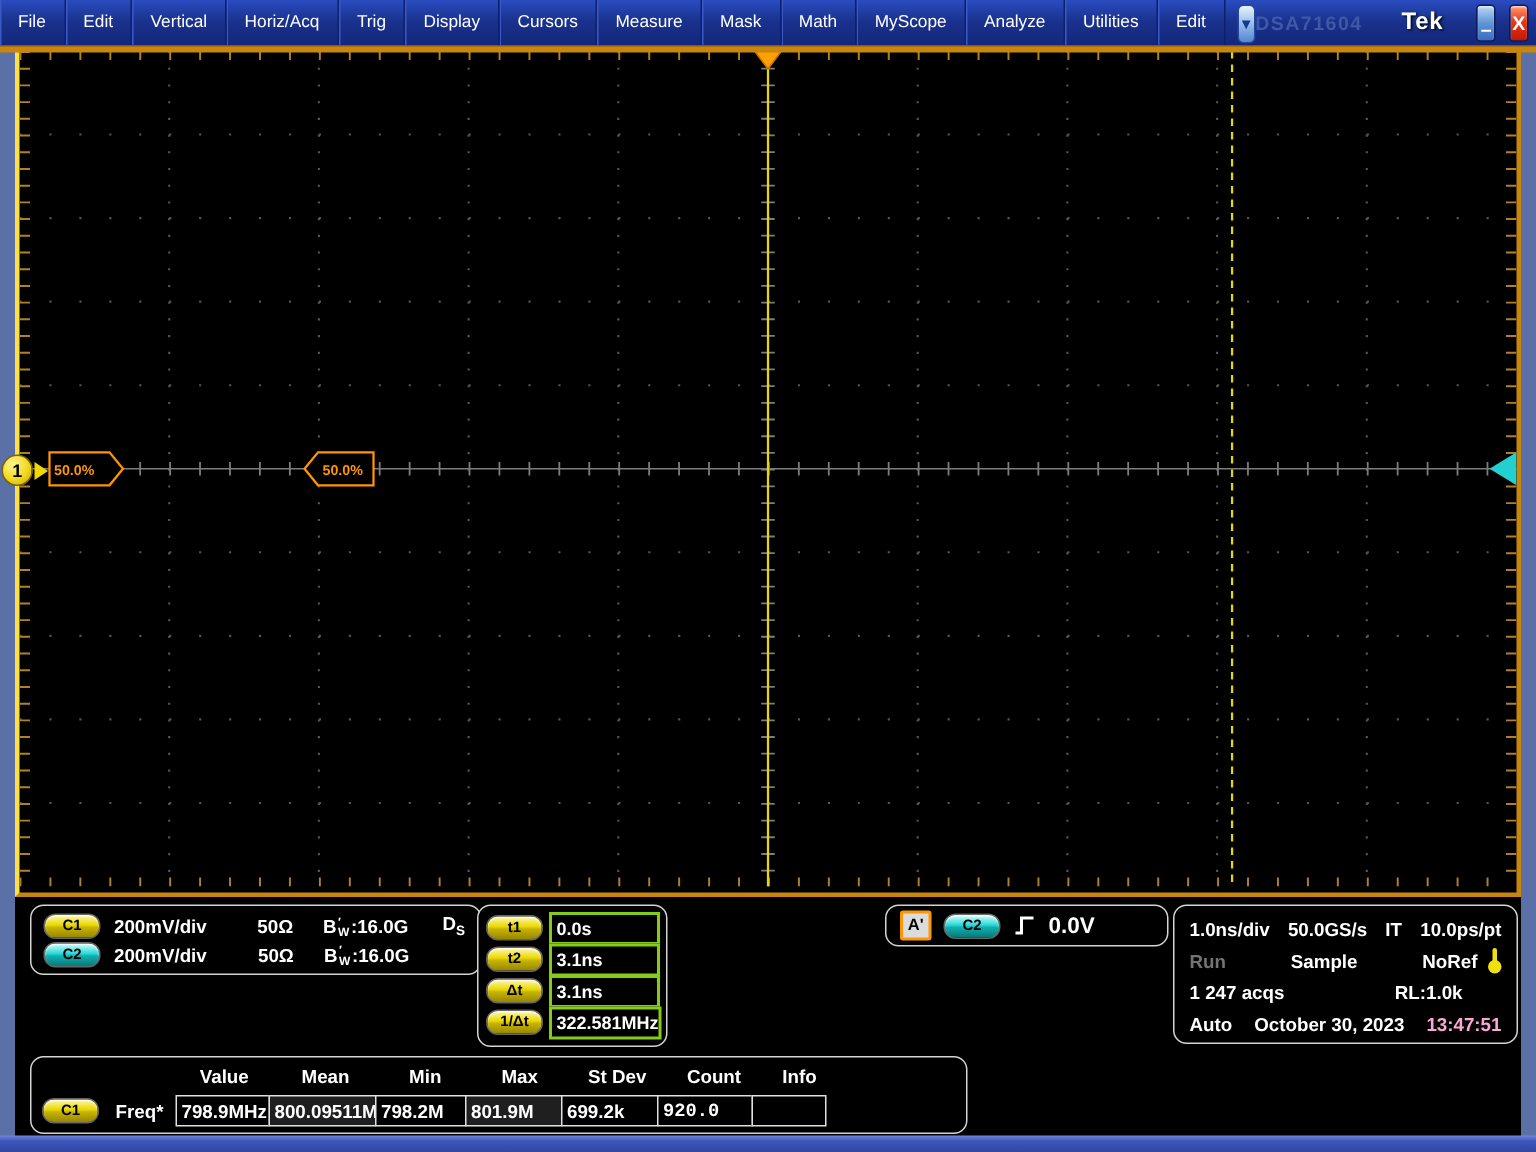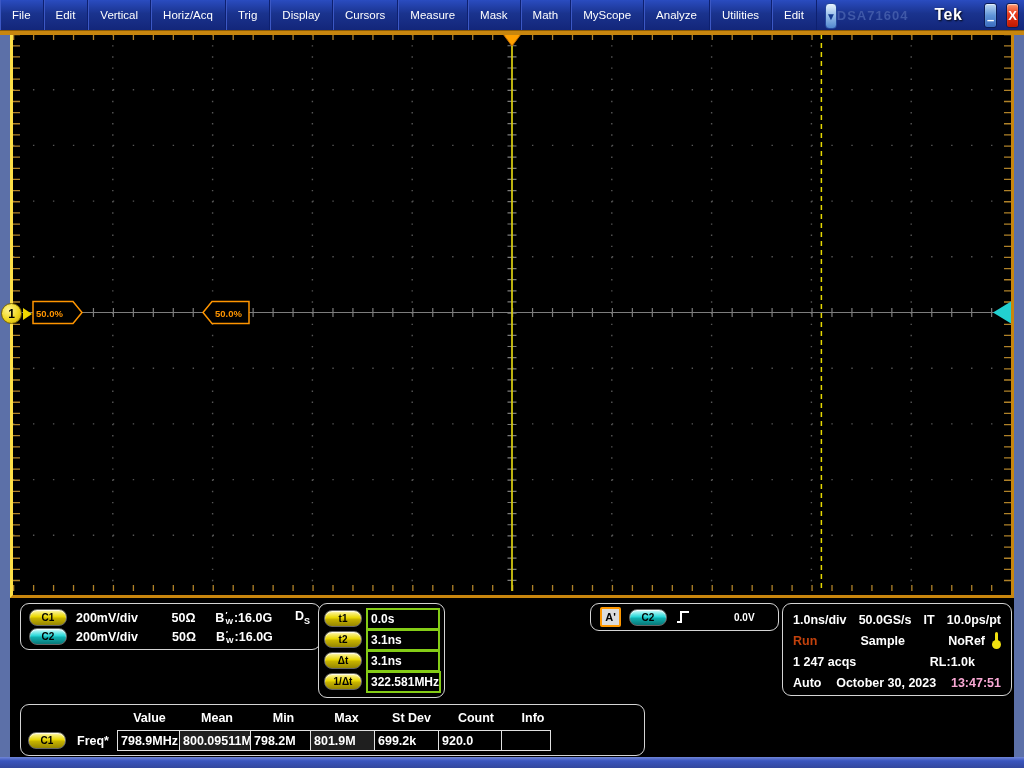--- a/index.html
+++ b/index.html
@@ -75,27 +75,27 @@
   .cur-row{display:flex;align-items:center;height:21px;}
   .cur-row .pill{margin-right:4px;}
   .cur-val{flex:1;height:18px;border:2px solid #84cc16;font-size:12px;font-weight:bold;
     display:flex;align-items:center;padding-left:3px;background:#000;}
 
   
   .trig-panel{left:590px;top:603px;width:189px;height:28px;display:flex;align-items:center;
     padding:0 9px;gap:8px;}
   .trig-a{width:17px;height:16px;background:#dcdcdc;border:2px solid #ff9800;border-radius:2px;
     color:#000;font-size:11px;font-weight:bold;display:flex;align-items:center;justify-content:center;flex:none;}
-  .trig-level{font-size:10px;font-weight:bold;margin-left:35px;}
+  .trig-level{font-size:15px;font-weight:bold;}
 
   
   .acq-panel{left:782px;top:603px;width:230px;height:93px;padding:5px 10px 4px 10px;
     font-size:12.5px;font-weight:bold;}
   .acq-row{display:flex;align-items:center;justify-content:space-between;height:21px;}
-  .run{color:#c2410c;}
+  .run{color:#737373;}
   .time{color:#f9a8d4;}
   .noref-group{display:flex;align-items:center;gap:7px;}
   .thermo{position:relative;width:9px;height:17px;flex:none;}
   .thermo .stem{position:absolute;left:3px;top:0;width:3px;height:11px;background:#f0e010;border-radius:2px;}
   .thermo .bulb{position:absolute;left:0;bottom:0;width:9px;height:9px;background:#f0e010;border-radius:50%;}
   .rl{padding-right:26px;}
 
   
   .meas-panel{left:20px;top:704px;width:625px;height:52px;padding:3px 0 0 0;}
   .meas-header{display:flex;height:20px;align-items:center;font-size:12.5px;font-weight:bold;}
@@ -296,20 +296,20 @@
         <div class="meas-row">
           <div class="meas-label">
             <span class="pill y">C1</span>
             <span>Freq*</span>
           </div>
           <div class="meas-cell" style="width: 63px;">798.9MHz</div>
           <div class="meas-cell shaded" style="width: 72px;">800.09511M</div>
           <div class="meas-cell" style="width: 61px;">798.2M</div>
           <div class="meas-cell shaded" style="width: 65px;">801.9M</div>
           <div class="meas-cell" style="width: 65px;">699.2k</div>
-          <div class="meas-cell" style="width: 64px;">920.0</div>
+          <div class="meas-cell" style="width: 64px; font-family: Liberation Mono, monospace;">920.0</div>
           <div class="meas-cell" style="width: 50px;"></div>
         </div>
       </div>
   </div>
 
   <div class="bottom-strip"></div>
 </div>
 
 </body></html>

